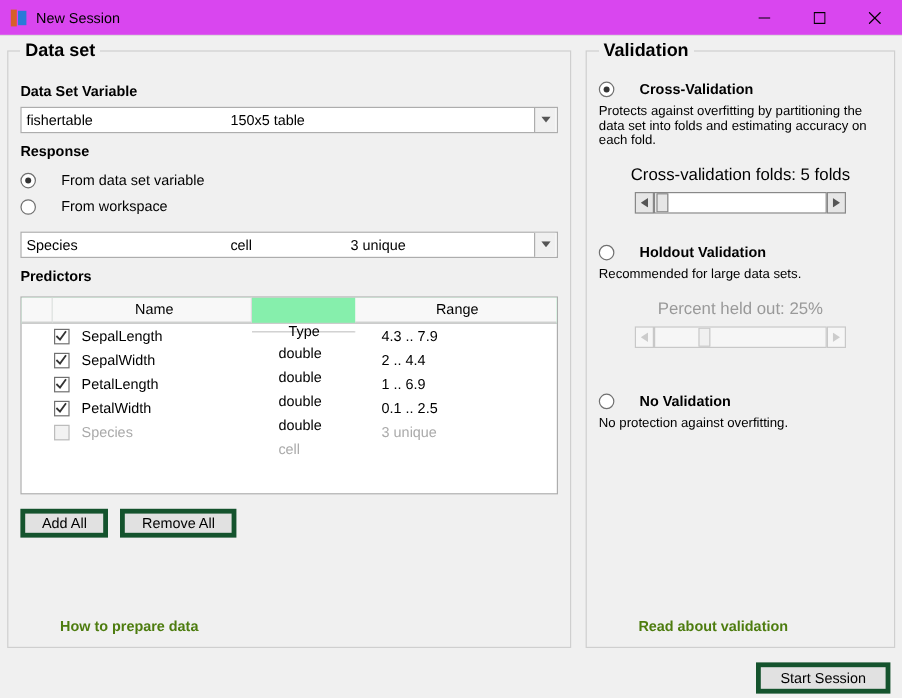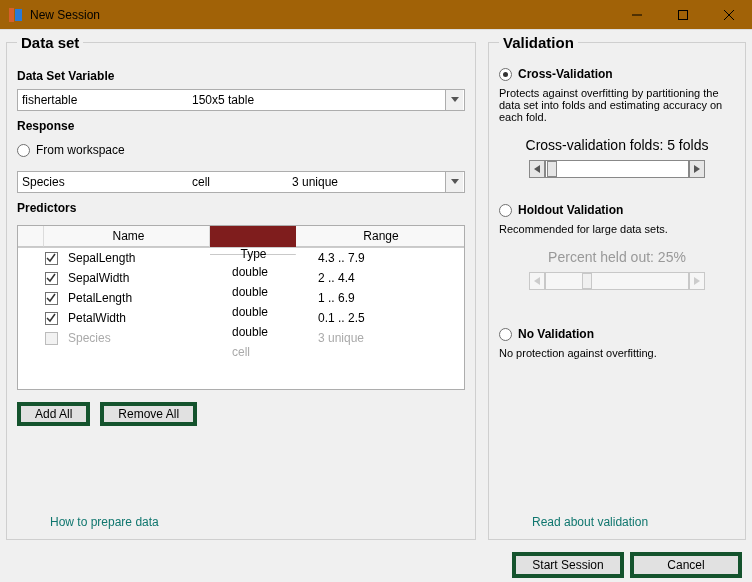--- a/index.html
+++ b/index.html
@@ -1,57 +1,57 @@
 <!DOCTYPE html>
 <html><head>
   <meta charset="utf-8">
   <style>
     * { box-sizing: border-box; margin: 0; padding: 0; }
     body { font-family: "Segoe UI", Tahoma, sans-serif; font-size: 12px; background: #f0f0f0; width: 752px; height: 582px; overflow: hidden; }
     
-    .titlebar { background: #a16207; height: 30px; display: flex; align-items: center; padding: 0 0 0 8px; border-bottom: 1px solid #ddd; }
+    .titlebar { background: #d946ef; height: 30px; display: flex; align-items: center; padding: 0 0 0 8px; border-bottom: 1px solid #ddd; }
     .titlebar-icon { width: 16px; height: 16px; margin-right: 6px; }
     .titlebar-title { flex: 1; font-size: 12px; }
     .titlebar-btn { width: 46px; height: 30px; display: flex; align-items: center; justify-content: center; cursor: pointer; }
     
     .content { display: flex; height: 514px; padding: 4px 6px; gap: 12px; }
     
     fieldset { border: 1px solid #cfcfcf; padding: 10px 10px 10px 10px; background: #f0f0f0; }
     legend { font-weight: bold; font-size: 15px; padding: 0 4px; }
     
     .left { flex: 0 0 470px; display: flex; flex-direction: column; }
     .right { flex: 1; display: flex; flex-direction: column; }
     
     .section-label { font-weight: bold; font-size: 12px; margin: 8px 0 6px 0; }
     
     .dropdown { display: flex; align-items: center; background: #fff; border: 1px solid #adadad; height: 22px; padding: 0 4px; position: relative; }
     .dropdown-col { flex: 0 0 auto; }
     .dropdown-arrow { position: absolute; right: 1px; top: 0; bottom: 0; width: 18px; display: flex; align-items: center; justify-content: center; background: #f0f0f0; border-left: 1px solid #adadad; }
     
-    .radio-row { display: flex; align-items: center; gap: 6px; margin: 4px 0; }
+    .radio-row { display: flex; align-items: center; gap: 21px; margin: 4px 0; }
     .radio { width: 13px; height: 13px; border: 1px solid #707070; border-radius: 50%; display: flex; align-items: center; justify-content: center; background: #fff; }
     .radio.checked::after { content: ""; width: 5px; height: 5px; border-radius: 50%; background: #333; }
     
     .predictors-table { background: #fff; border: 1px solid #adadad; margin-top: 4px; height: 165px; overflow: auto; }
-    .pt-header { display: flex; background: #7f1d1d; border-bottom: 1px solid #ccc; height: 22px; position: sticky; top: 0; }
+    .pt-header { display: flex; background: #86efac; border-bottom: 1px solid #ccc; height: 22px; position: sticky; top: 0; }
     .pt-header > div { border-right: 1px solid #dcdcdc; border-bottom: 1px solid #c9c9c9; display: flex; align-items: center; justify-content: center; font-size: 12px; background: #f8f8f8; }
     .pt-row { display: flex; height: 20px; align-items: center; padding-left: 20px; }
     .pt-row.disabled { color: #aaa; }
     .cb-col { width: 26px; display: flex; justify-content: center; }
     .name-col { width: 166px; padding-left: 4px; }
     .type-col { width: 86px; padding-left: 2px; margin-top: 28px; }
     .range-col { width: 148px; padding-left: 2px; }
     .checkbox { width: 13px; height: 13px; border: 1px solid #707070; background: #fff; display: flex; align-items: center; justify-content: center; }
     .checkbox.checked svg { display: block; }
     .checkbox svg { display: none; }
     .checkbox.disabled { background: #f2f2f2; border-color: #bcbcbc; }
     
     .btn { background: #e1e1e1; border: 4px solid #14532d; height: 24px; padding: 0 14px; cursor: pointer; font-size: 12px; }
     
-    .link { color: #0f766e; font-weight: normal; text-decoration: none; cursor: pointer; padding-left: 33px; }
+    .link { color: #4d7c0f; font-weight: bold; text-decoration: none; cursor: pointer; padding-left: 33px; }
     .val-option { margin: 6px 0 2px 0; }
     .val-desc { font-size: 11px; margin: 4px 0 14px 0; }
     .slider-label { text-align: center; font-size: 14px; margin-bottom: 6px; }
     .slider-label.disabled { color: #999; }
     .slider { display: flex; align-items: center; height: 20px; margin: 0 30px 18px 30px; }
     .slider-btn { width: 16px; height: 18px; background: #e6e6e6; border: 1px solid #888; display: flex; align-items: center; justify-content: center; }
     .slider-track { flex: 1; height: 18px; background: #fff; border: 1px solid #888; position: relative; }
     .slider-thumb { position: absolute; width: 10px; height: 16px; background: #e6e6e6; border: 1px solid #888; top: 0; }
     .slider.disabled .slider-btn, .slider.disabled .slider-track { border-color: #c8c8c8; background: #f6f6f6; }
     .slider.disabled .slider-thumb { border-color: #c8c8c8; background: #f0f0f0; }
@@ -99,20 +99,24 @@
       <span class="dropdown-col">150x5 table</span>
       <span class="dropdown-arrow">
           <svg width="8" height="6">
             <polygon points="0,0 8,0 4,5" fill="#555"></polygon>
           </svg>
         </span>
     </div>
 
     <div class="section-label">Response</div>
     <div class="radio-row">
+      <span class="radio checked"></span>
+      <span>From data set variable</span>
+    </div>
+    <div class="radio-row">
       <span class="radio"></span>
       <span>From workspace</span>
     </div>
 
     <div class="dropdown" style="margin-top:10px">
       <span class="dropdown-col" style="width:170px">Species</span>
       <span class="dropdown-col" style="width:100px">cell</span>
       <span class="dropdown-col">3 unique</span>
       <span class="dropdown-arrow">
           <svg width="8" height="6">
@@ -253,14 +257,13 @@
     <div class="val-desc">No protection against overfitting.</div>
 
     <div style="margin-top:auto">
       <a class="link">Read about validation</a>
     </div>
   </fieldset>
 </div>
 
 <div class="footer">
   <button class="btn">Start Session</button>
-  <button class="btn">Cancel</button>
 </div>
 
 </body></html>

